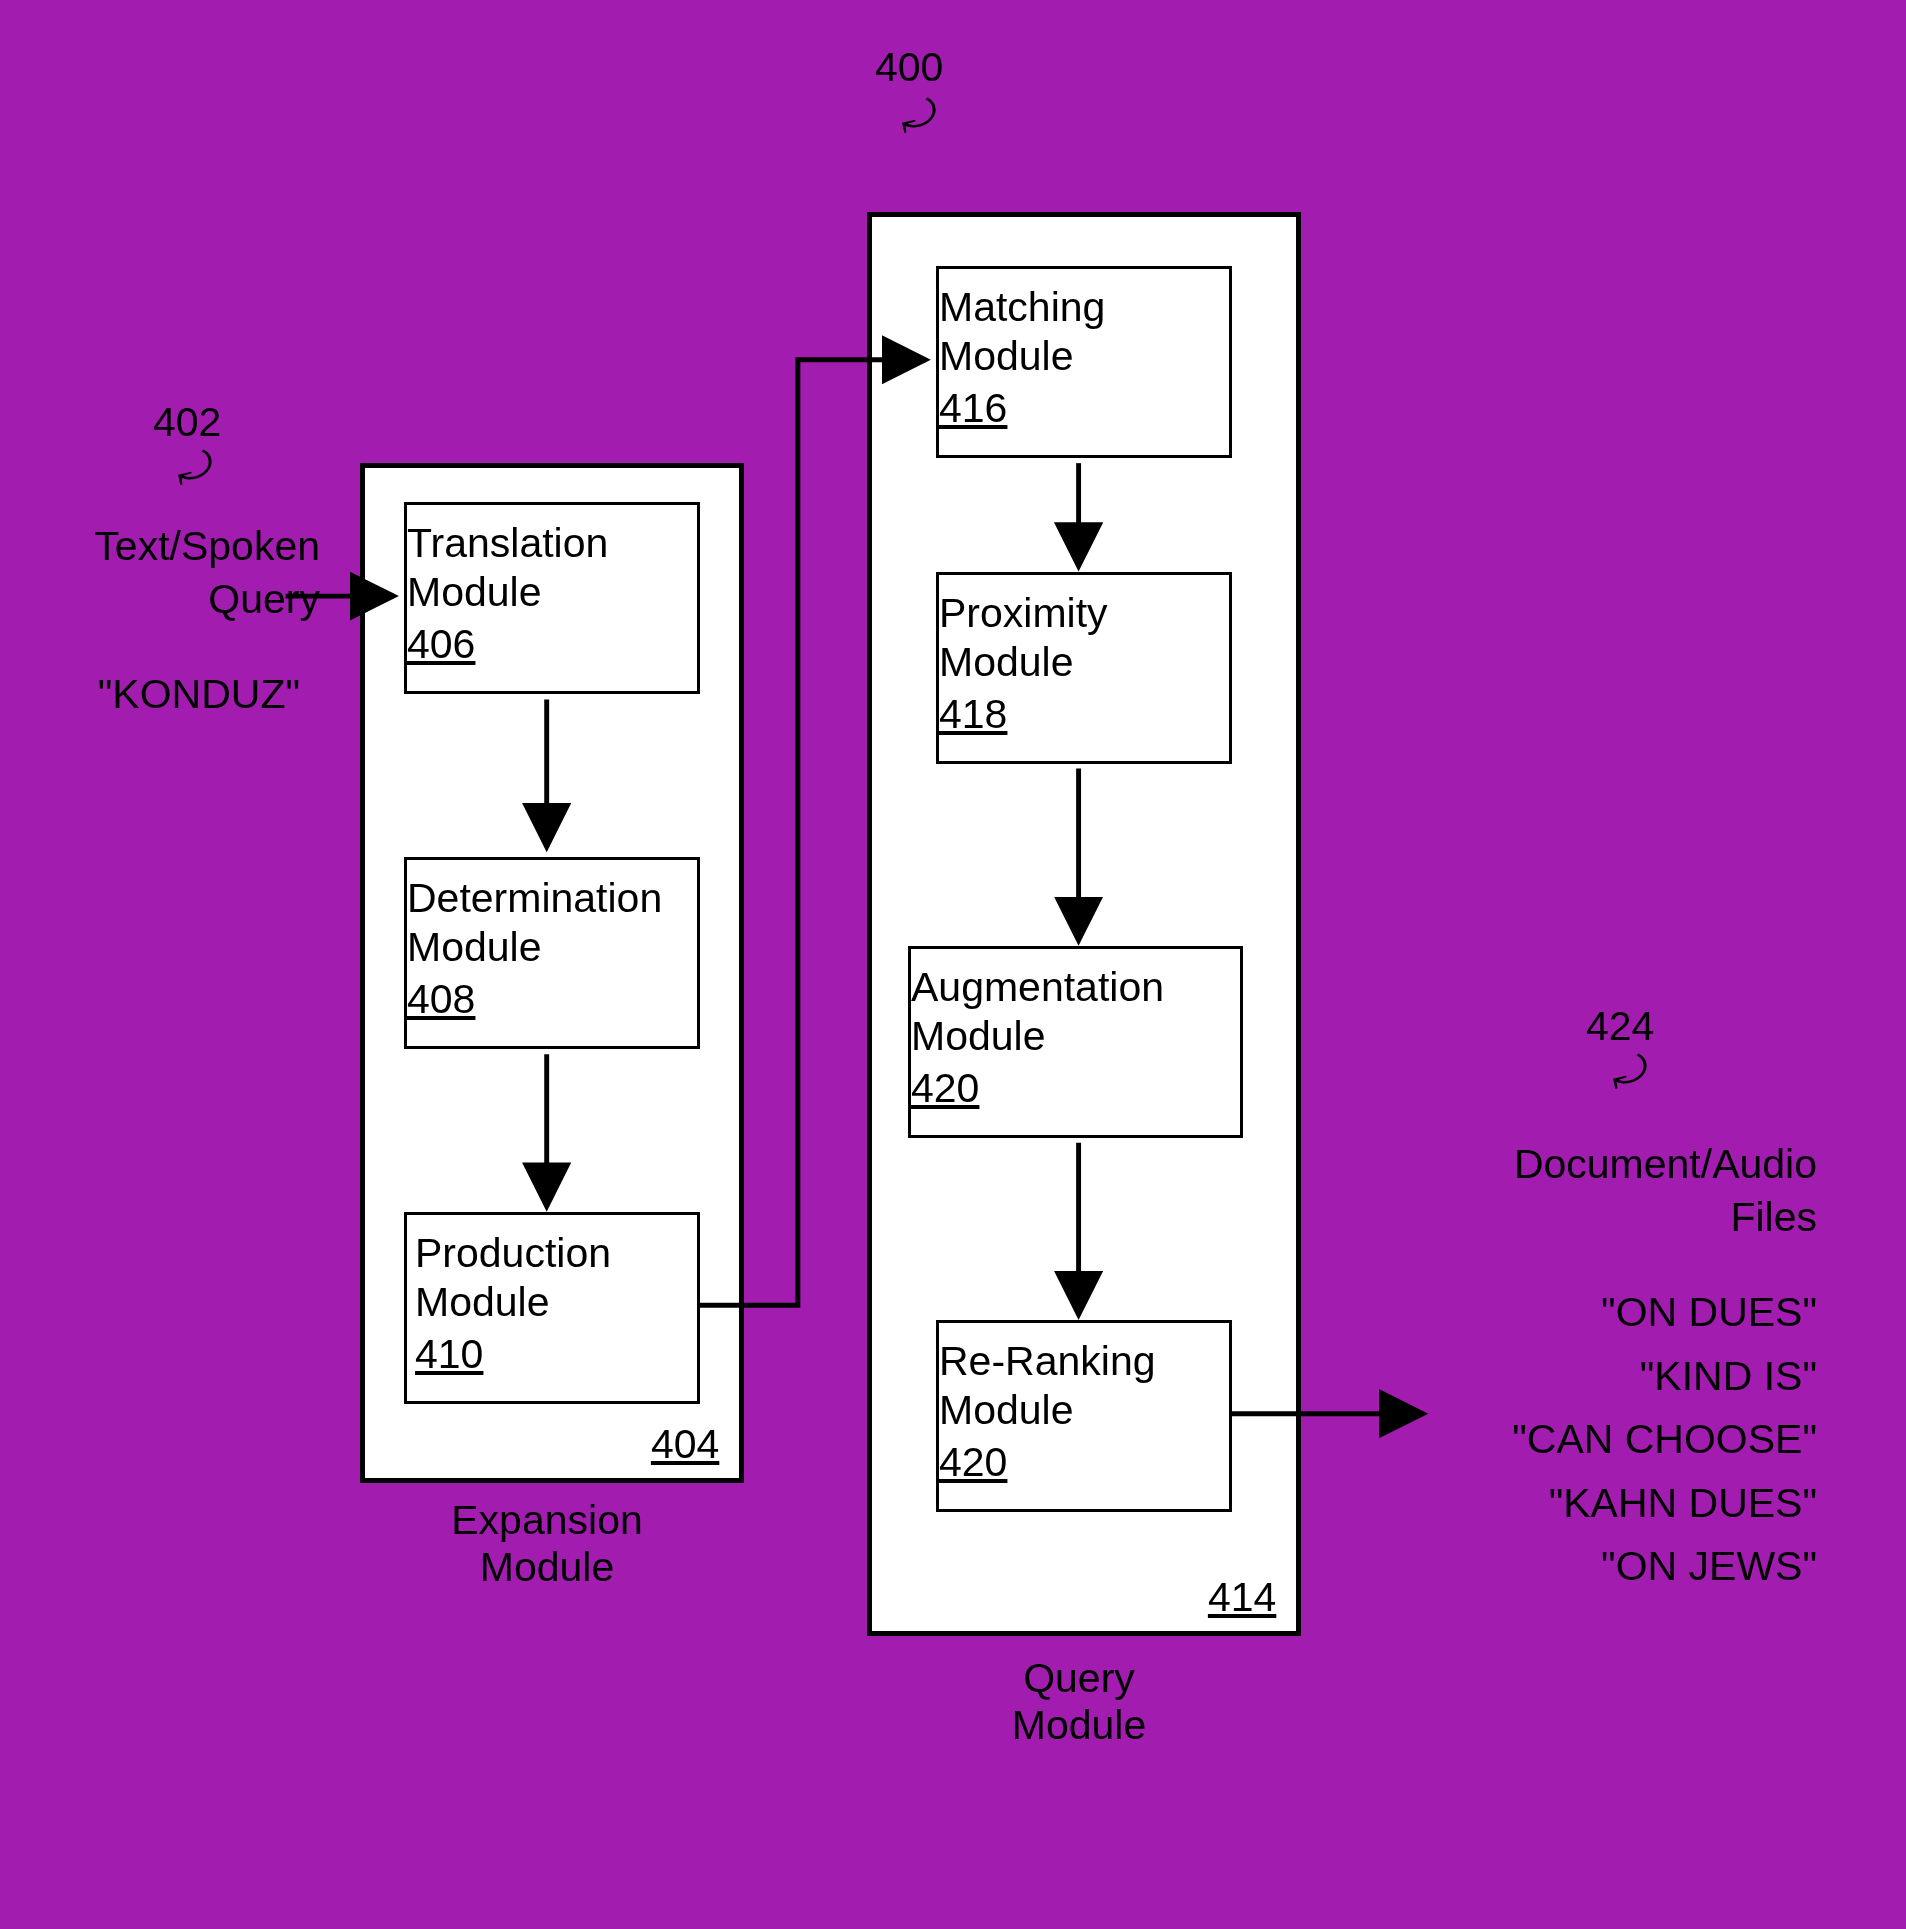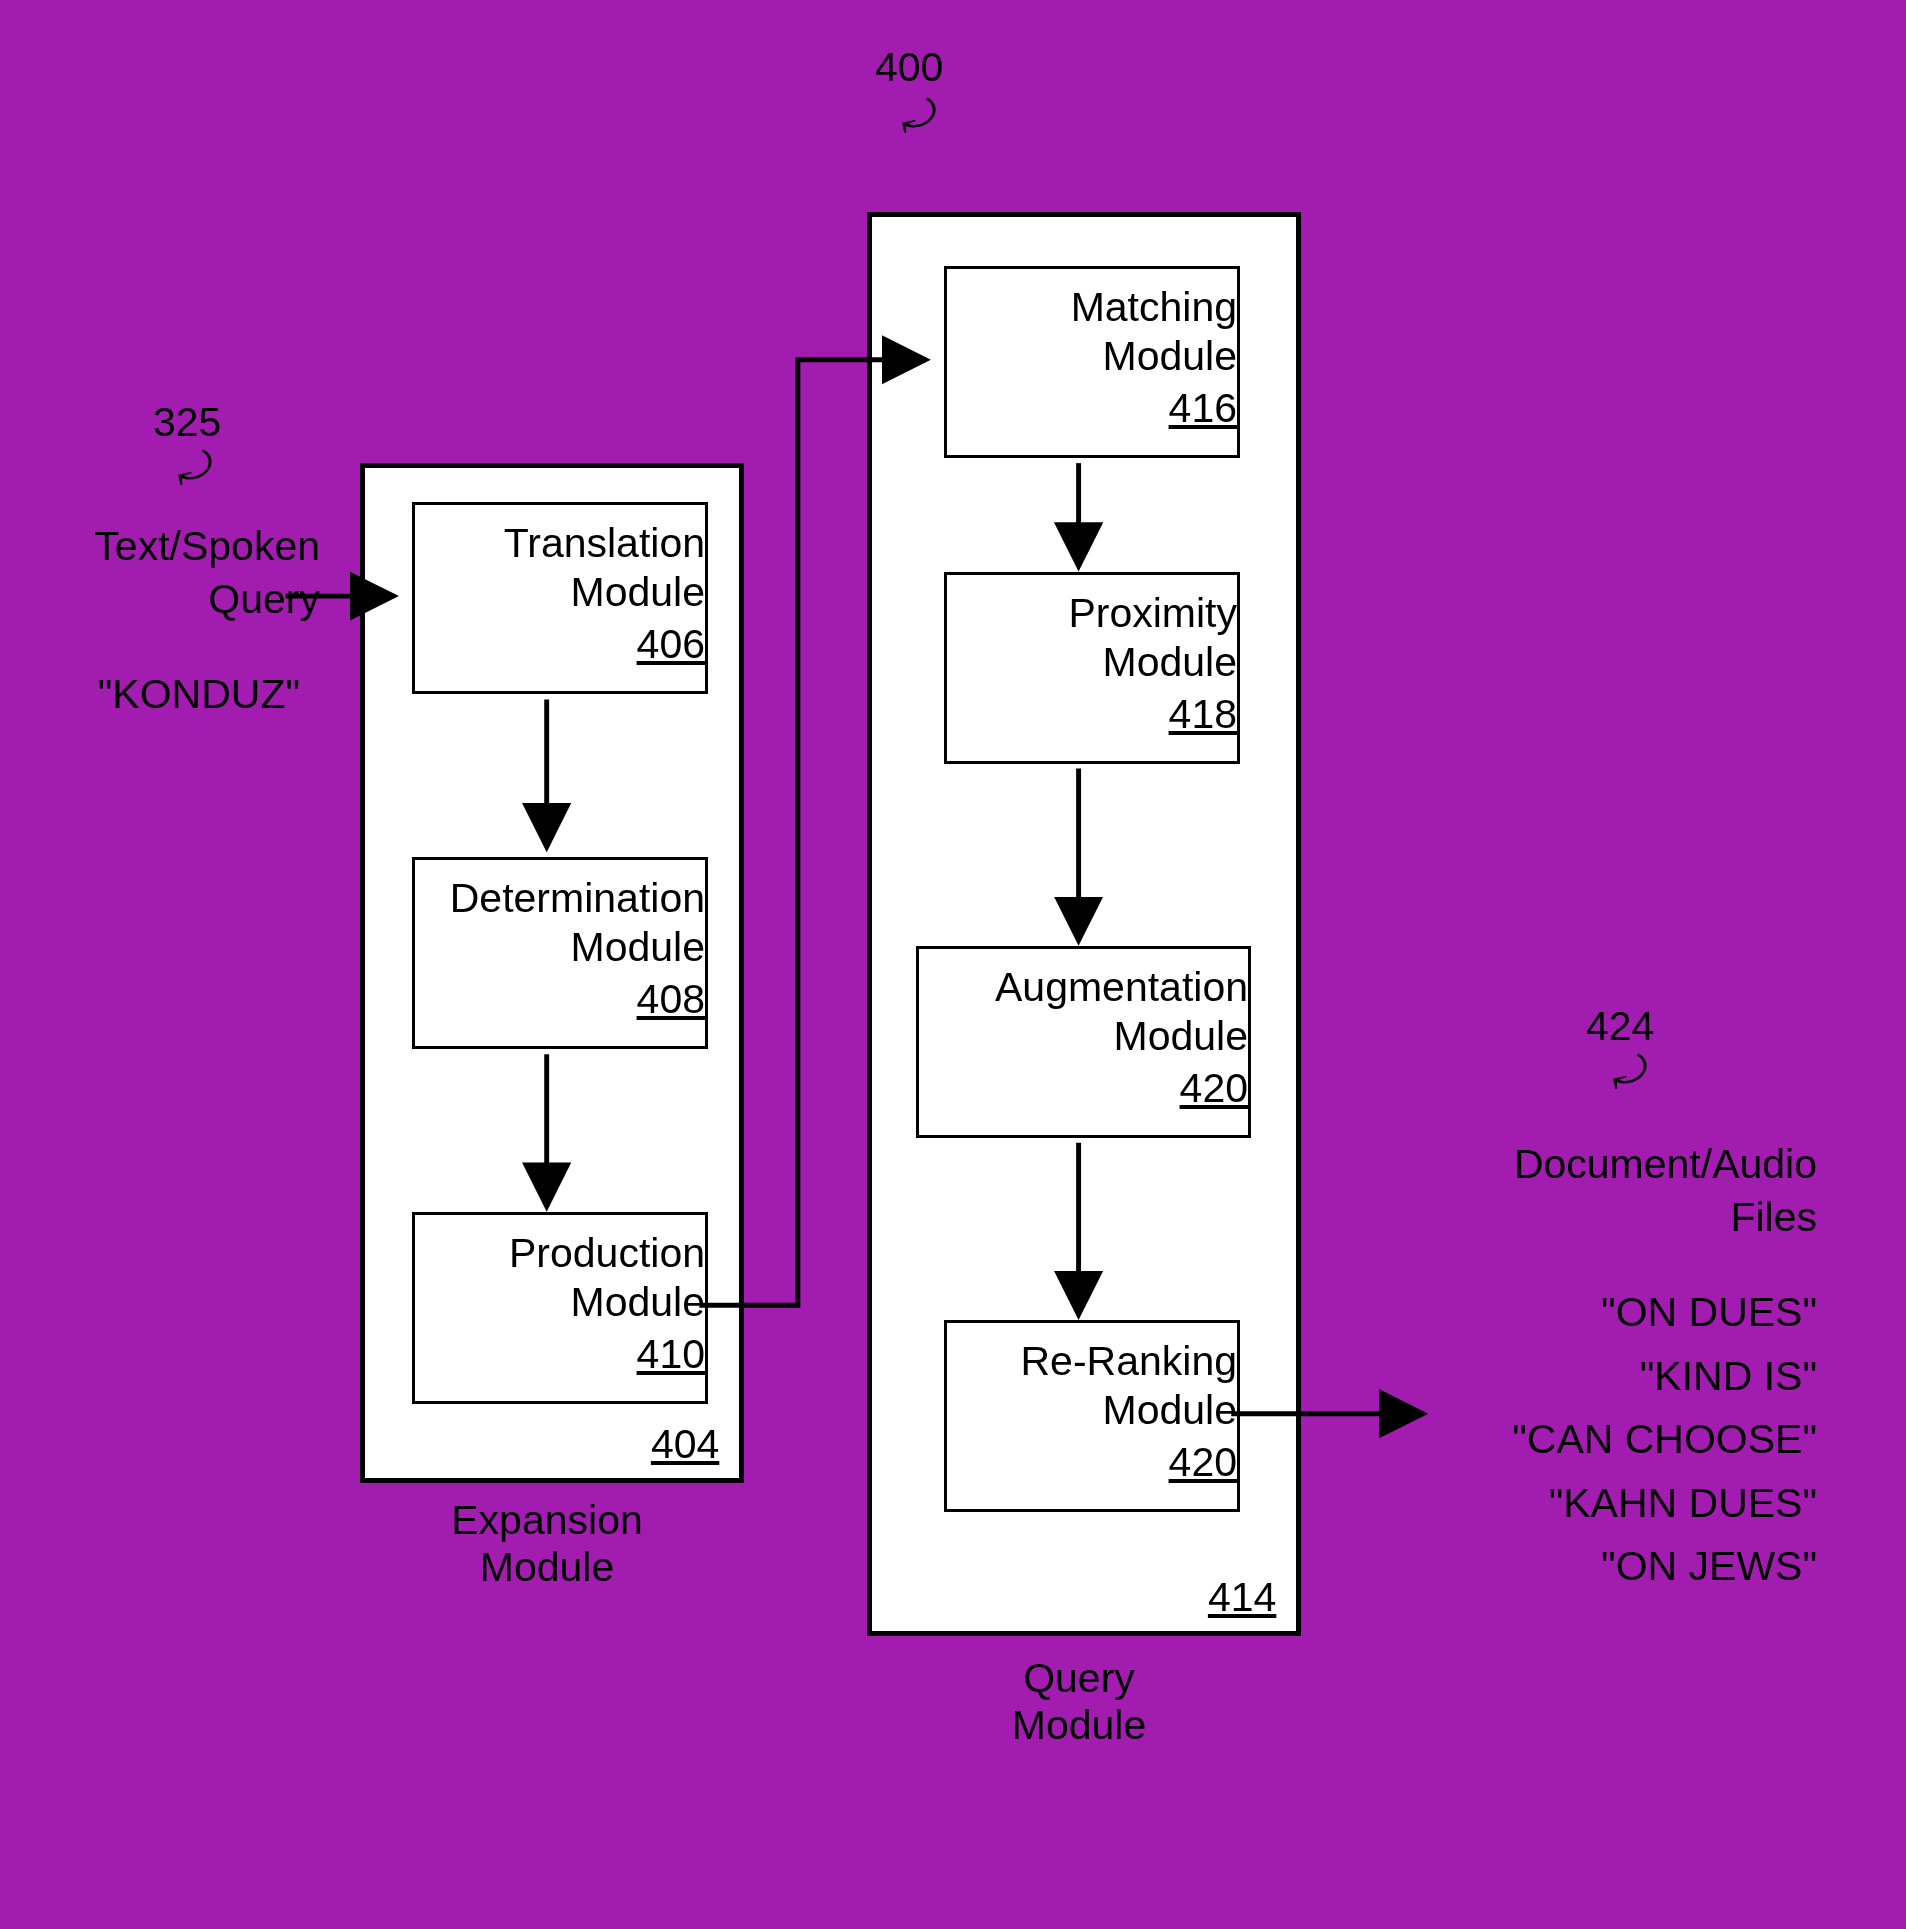--- a/index.html
+++ b/index.html
@@ -35,24 +35,23 @@
   }
   .big-box {
     position: absolute;
     border: 5.9px solid #000;
     background: #fff;
   }
   .module-box {
     position: absolute;
     border: 3.9px solid #000;
     background: #fff;
-    text-align: right;
+    text-align: left;
     padding-top: 13.8px;
     box-sizing: border-box;
-    margin-left: 8px;
   }
   .module-box .mtitle {
     font-size: 41px;
     line-height: 1.2;
   }
   .module-box .mnum {
     font-size: 41px;
     text-decoration: underline;
     margin-top: 3.9px;
     display: inline-block;
@@ -79,21 +78,21 @@
   }
 </style>
 </head>
 <body>
 
 <div class="canvas">
 
   <div class="ref-label" style="left:875px; top:44px;">400</div>
   <div class="ref-arrow" style="left:906px; top:91px;">⤸</div>
 
-  <div class="ref-label" style="left:153px; top:399px;">325</div>
+  <div class="ref-label" style="left:153px; top:399px;">402</div>
   <div class="ref-arrow" style="left:182px; top:443px;">⤸</div>
   <div class="input-text" style="left:34px; top:520px; width:286px;">
     <span>Text/Spoken</span><br>
     <span>Query</span>
   </div>
   <div class="input-text" style="left:44px; top:668px; width:256px;">"KONDUZ"</div>
 
   <div class="big-box" style="left:360px; top:463px; width:374px; height:1010px;">
 
     <div class="module-box" style="left:39px; top:34px; width:296px; height:192px;">

